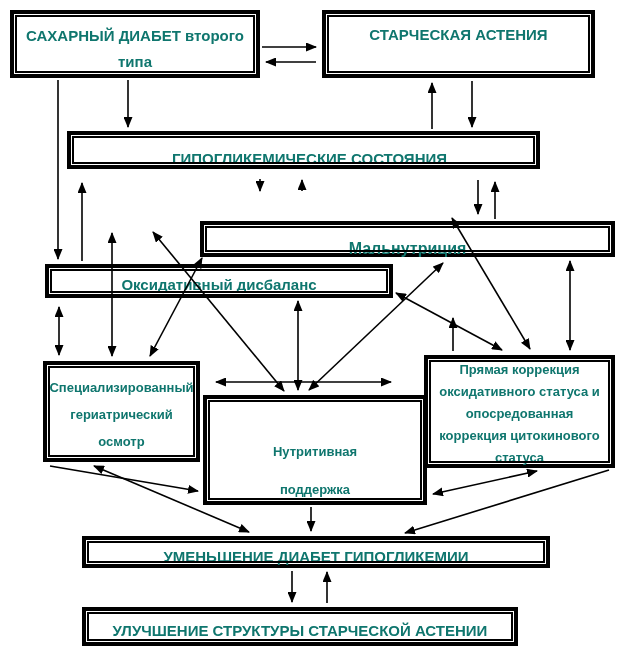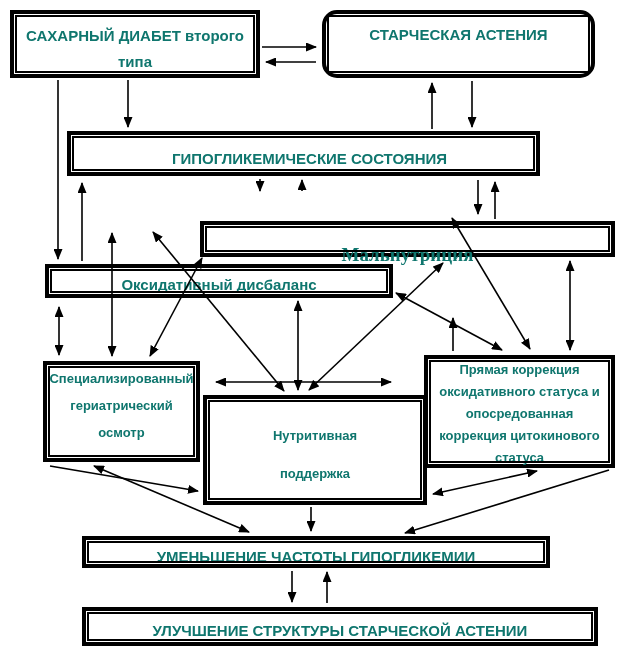--- a/index.html
+++ b/index.html
@@ -25,55 +25,55 @@
     content:"";
     position:absolute;
     inset:1px;
     border:2px solid #000;
     pointer-events:none;
   }
   .node-diabetes      {font-size:15px;padding-top:9px;line-height:26px;}
   .node-asthenia      {font-size:15px;padding-top:9px;}
   .node-hypoglycemia  {font-size:15px;padding-top:12px;}
   .node-cytokine      {font-size:15px;padding-top:8px;}
-  .node-malnutrition  {font-size:19px;padding-top:18px;font-family:Liberation Serif, serif;}
+  .node-malnutrition  {font-size:16px;padding-top:12px;}
   .node-oxidative     {font-size:15px;padding-top:5px;}
-  .node-geriatric     {font-size:13px;line-height:27px;}
-  .node-nutrition     {font-size:13px;padding-top:18px;line-height:38px;}
+  .node-geriatric     {font-size:13px;padding-top:9px;line-height:27px;}
+  .node-nutrition     {font-size:13px;padding-top:34px;line-height:38px;}
   .node-correction    {font-size:13px;line-height:22px;}
   .node-freq          {font-size:15px;padding-top:5px;}
   .node-structure     {font-size:15px;padding-top:8px;}
   #connectors{
     position:absolute;left:0;top:0;width:626px;height:655px;
     pointer-events:none;
   }
 </style>
 </head>
 <body>
 
 <div id="stage">
 
   <div class="node node-diabetes" style="left: 10px; top: 10px; width: 250px; height: 68px;">САХАРНЫЙ ДИАБЕТ второго
 типа</div>
-  <div class="node node-asthenia" style="left: 322px; top: 10px; width: 273px; height: 68px; border-radius: 15px;">СТАРЧЕСКАЯ АСТЕНИЯ</div>
-  <div class="node node-hypoglycemia" style="left: 67px; top: 131px; width: 473px; height: 45px; padding-left: 12px;">ГИПОГЛИКЕМИЧЕСКИЕ СОСТОЯНИЯ</div>
+  <div class="node node-asthenia" style="left: 322px; top: 10px; width: 273px; height: 68px;">СТАРЧЕСКАЯ АСТЕНИЯ</div>
+  <div class="node node-hypoglycemia" style="left: 67px; top: 131px; width: 473px; height: 38px; padding-left: 12px;">ГИПОГЛИКЕМИЧЕСКИЕ СОСТОЯНИЯ</div>
   <div class="node node-malnutrition" style="left: 200px; top: 221px; width: 415px; height: 36px;">Мальнутриция</div>
   <div class="node node-oxidative" style="left: 45px; top: 264px; width: 348px; height: 34px;">Оксидативный дисбаланс</div>
   <div class="node node-geriatric" style="left: 43px; top: 361px; width: 157px; height: 101px;">Специализированный
 гериатрический
 осмотр</div>
   <div class="node node-nutrition" style="left: 203px; top: 395px; width: 224px; height: 110px;">Нутритивная
 поддержка</div>
   <div class="node node-correction" style="left: 424px; top: 355px; width: 191px; height: 113px;">Прямая коррекция
 оксидативного статуса и
 опосредованная
 коррекция цитокинового
 статуса</div>
-  <div class="node node-freq" style="left: 82px; top: 536px; width: 468px; height: 32px;">УМЕНЬШЕНИЕ ЧАСТОТЫ ГИПОГЛИКЕМИИ</div>
-  <div class="node node-structure" style="left: 82px; top: 607px; width: 516px; height: 39px;">УЛУЧШЕНИЕ СТРУКТУРЫ СТАРЧЕСКОЙ АСТЕНИИ</div>
+  <div class="node node-freq" style="left: 82px; top: 536px; width: 468px; height: 32px;">УМЕНЬШЕНИЕ ДИАБЕТ ГИПОГЛИКЕМИИ</div>
+  <div class="node node-structure" style="left: 82px; top: 607px; width: 436px; height: 39px;">УЛУЧШЕНИЕ СТРУКТУРЫ СТАРЧЕСКОЙ АСТЕНИИ</div>
 
   <svg id="connectors" xmlns="http://www.w3.org/2000/svg" viewBox="0 0 626 655">
     <defs>
       <marker id="ah" markerUnits="userSpaceOnUse" markerWidth="11" markerHeight="9" refX="10" refY="4.5" orient="auto-start-reverse">
         <path d="M0,0 L11,4.5 L0,9 Z" fill="#000"></path>
       </marker>
     </defs>
   <line x1="262" y1="47" x2="316" y2="47" stroke="#000000" stroke-width="1.6" marker-end="url(#ah)"></line>
       <line x1="316" y1="62" x2="266" y2="62" stroke="#000000" stroke-width="1.6" marker-end="url(#ah)"></line>
       <line x1="128" y1="80" x2="128" y2="127" stroke="#000000" stroke-width="1.6" marker-end="url(#ah)"></line>

